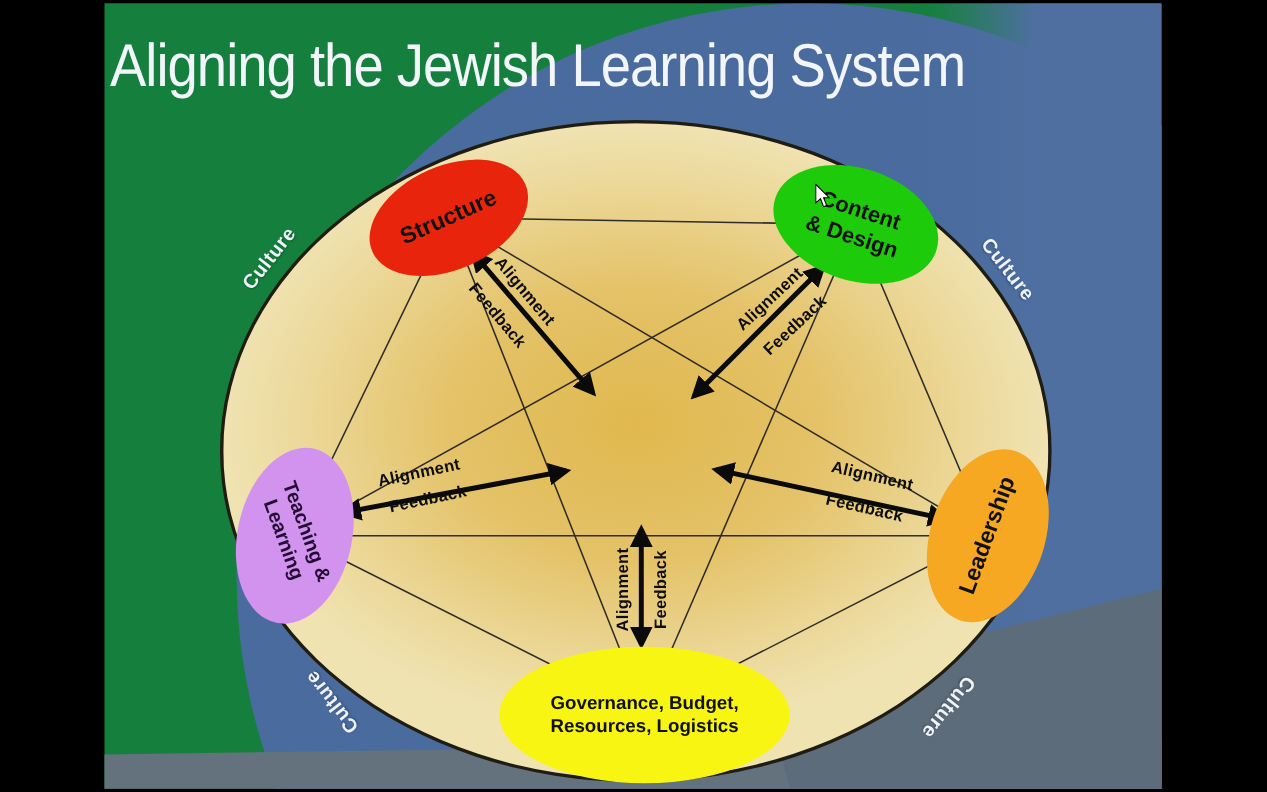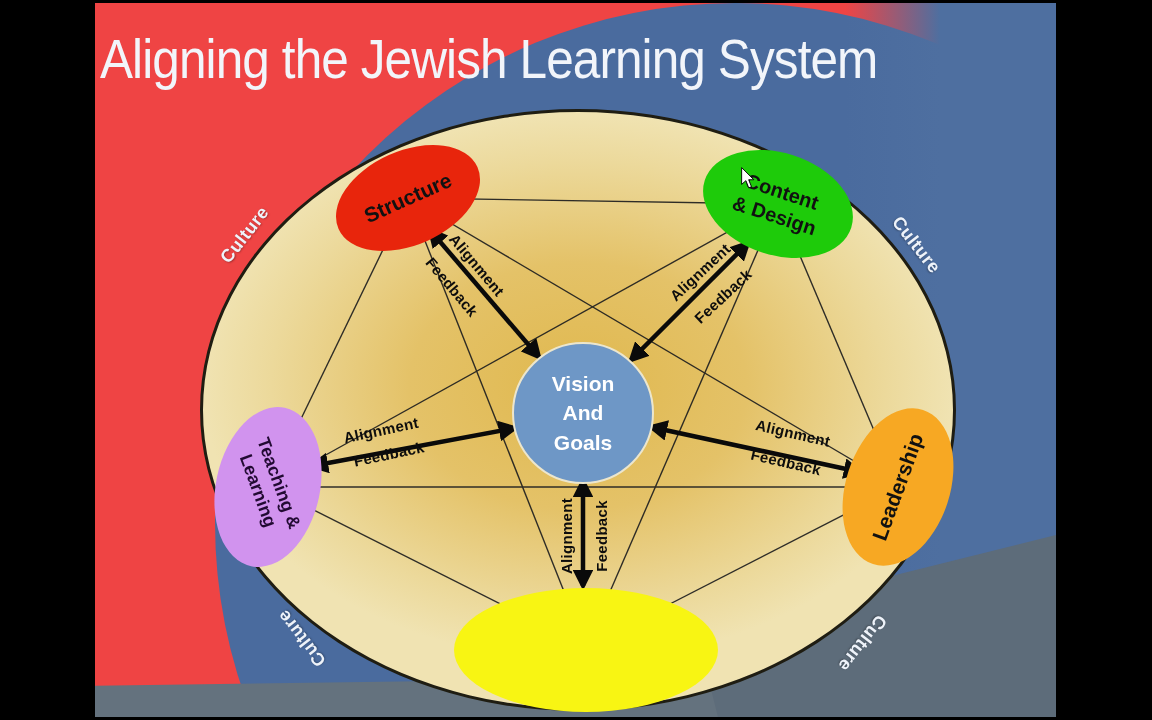--- a/index.html
+++ b/index.html
@@ -1,19 +1,19 @@
 <!DOCTYPE html>
 <html><head>
 <meta charset="utf-8">
 <style>
   html,body{margin:0;padding:0;background:#000;}
   .stage{position:relative;width:1152px;height:720px;background:#000;overflow:hidden;
          font-family:"Liberation Sans",sans-serif;}
   .slide{position:absolute;left:95px;top:3px;width:961px;height:714px;overflow:hidden;
-         background:#ef4444;}
+         background:#15803d;}
   
   .halo{position:absolute;left:120px;top:0px;width:1040px;height:1040px;border-radius:50%;
         background:#4a6b9e;}
   .right-band{position:absolute;left:750px;top:0;width:211px;height:720px;
         background:linear-gradient(to right, rgba(78,111,160,0), rgba(78,111,160,1) 45%);}
   .swoosh-band{position:absolute;left:-15px;top:676px;width:1010px;height:70px;
         background:#64727e;transform:rotate(-0.8deg);}
   .swoosh-diag{position:absolute;left:600px;top:622px;width:700px;height:440px;
         background:#5d6c7a;transform:rotate(-14deg);transform-origin:0 0;}
   
@@ -111,26 +111,23 @@
 
     <div class="node" style="left:121px;top:403px;width:104px;height:162px;background:#d193ee;transform:rotate(12deg);"></div>
     <div class="node-label" style="left:173px;top:484px;transform:translate(-50%,-50%) rotate(70deg);font-size:18px;line-height:1.2;color:#220a33;">Teaching &amp;
 Learning</div>
 
     <div class="node" style="left:751px;top:403px;width:104px;height:162px;background:#f7a823;transform:rotate(18deg);"></div>
     <div class="node-label" style="left:803px;top:484px;transform:translate(-50%,-50%) rotate(-70deg);font-size:21px;">Leadership</div>
 
     <div class="node" style="left:359px;top:585px;width:264px;height:124px;background:#f8f513;"></div>
     <div class="infra-box">
+      <div class="infra-d">Governance, Budget,
+Resources, Logistics</div>
     </div>
 
-    <div class="hub">
-      <div class="hub-text">Vision
-And
-Goals</div>
-    </div>
 
     <svg class="cursor" width="16" height="22" viewBox="0 0 12 19">
       <polygon points="0.5,0.5 0.5,15 4.2,11.8 6.6,18 9,17 6.6,11 11,11" fill="#fff" stroke="#000" stroke-width="0.8"></polygon>
     </svg>
 
   </div>
 </div>
 
 </body></html>

